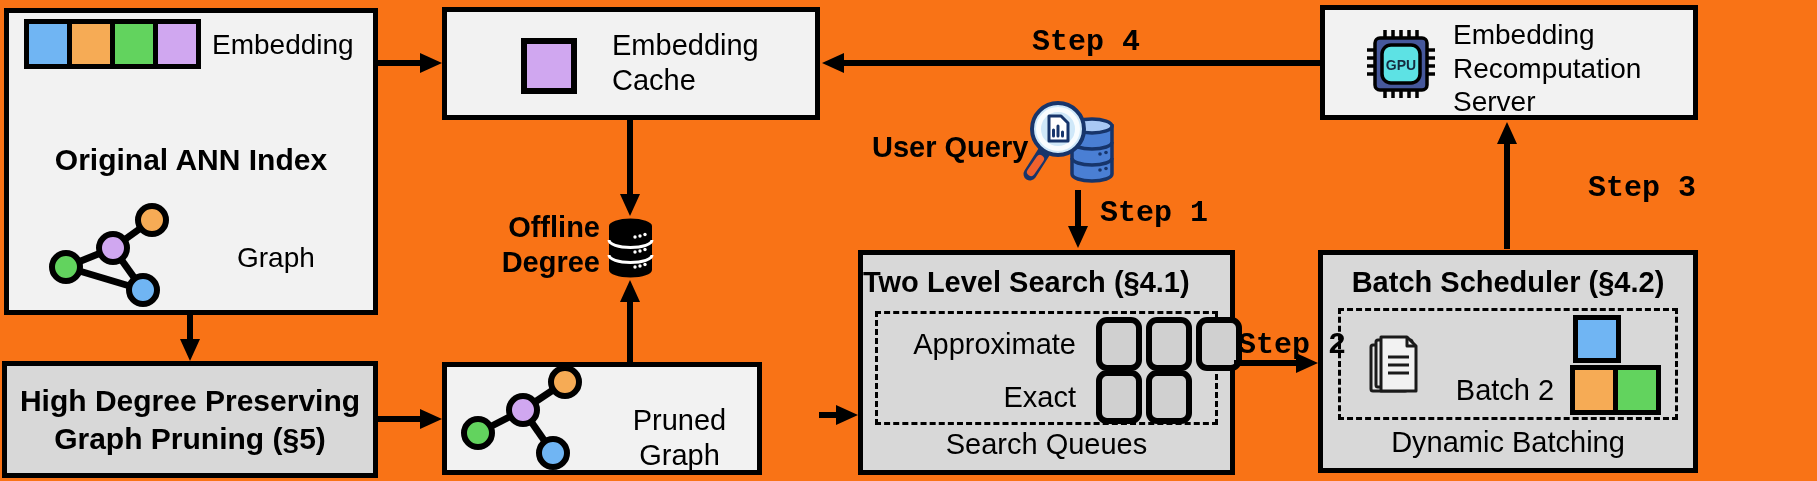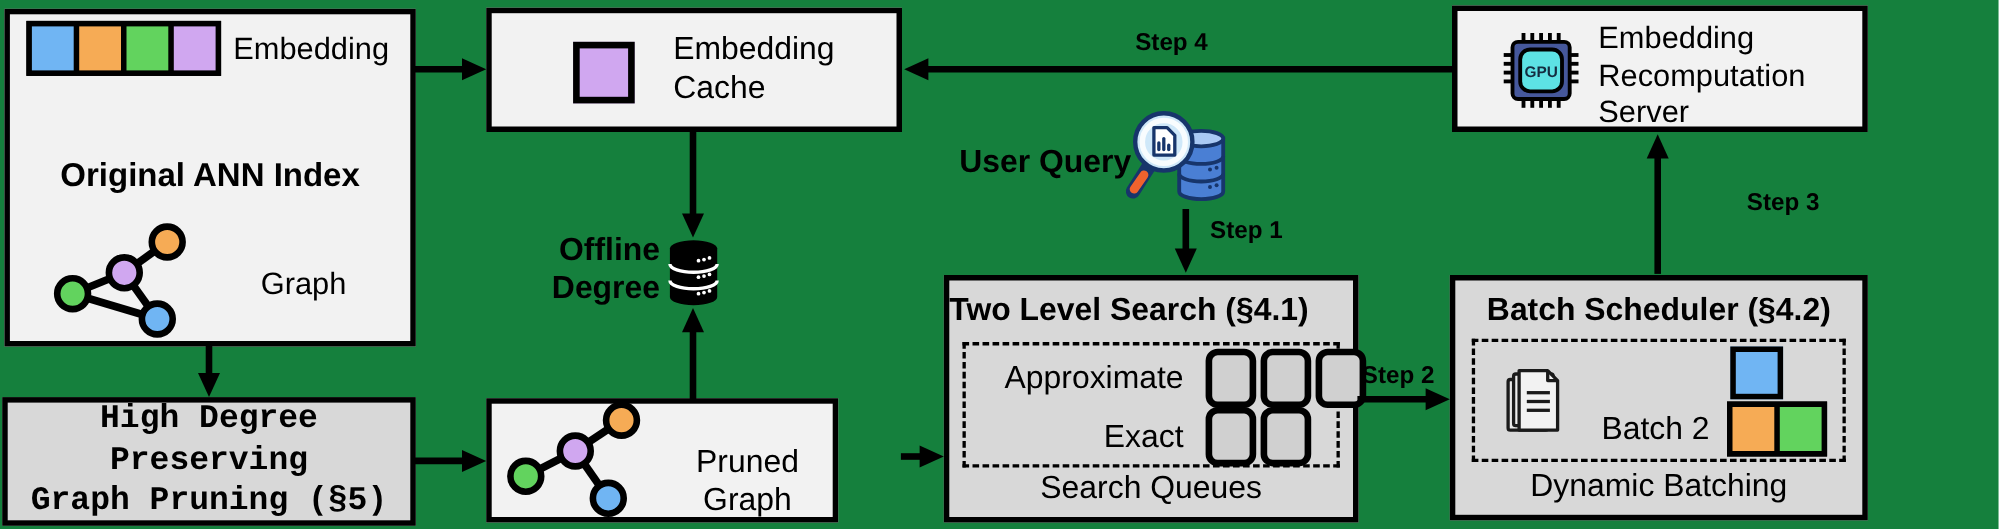--- a/index.html
+++ b/index.html
@@ -1,31 +1,31 @@
 <!DOCTYPE html>
 <html><head>
 <meta charset="utf-8">
 <style>
   html,body { margin:0; padding:0; background:#ffffff; }
   .canvas {
-    position:relative; width:1817px; height:481px; background:#15803d;
+    position:relative; width:1817px; height:481px; background:#f97316;
     font-family:"Liberation Sans", sans-serif; color:#000; overflow:hidden;
   }
   .box { position:absolute; box-sizing:border-box; border:5px solid #000; }
   .light { background:#f2f2f2; }
   .gray  { background:#d8d8d8; }
   .abs { position:absolute; }
   svg { overflow:visible; display:block; }
 
   
   .t-bold { font-weight:bold; }
   .t28 { font-size:28px; line-height:1.2; }
   .t29 { font-size:29px; line-height:1.2; }
   .t30 { font-size:30px; line-height:1.25; }
-  .t26 { font-size:22px; line-height:1.1; }
+  .t26 { font-size:30px; line-height:1.1;font-family:Liberation Mono, monospace; }
 
   
   .strip { display:flex; gap:5px; background:#000; border:5px solid #000; }
   .strip .cell { width:38px; height:40px; }
 
   
   .cache-square { width:44px; height:44px; border:6px solid #000; box-sizing:content-box; }
 
   
   .dashed { position:absolute; box-sizing:border-box; border:3px dashed #000; }
@@ -68,21 +68,21 @@
       <g stroke="#000" stroke-width="6">
         <circle cx="123" cy="22" r="14" fill="#f6ab55"></circle>
         <circle cx="84" cy="50" r="14" fill="#d0a7f0"></circle>
         <circle cx="37" cy="69" r="14" fill="#62d35e"></circle>
         <circle cx="114" cy="92" r="14" fill="#70b5f3"></circle>
       </g>
     </svg>
     <div class="abs t28" style="left:228px; top:228px;text-align:right;">Graph</div>
   </div>
 
-  <div class="box gray center-col t30 t-bold" style="left:2px; top:361px; width:376px; height:117px;font-family:Liberation Mono, monospace;">
+  <div class="box gray center-col t30 t-bold" style="left:2px; top:361px; width:376px; height:117px;">
     <div>High Degree Preserving</div>
     <div>Graph Pruning (§5)</div>
   </div>
 
   <div class="box light" style="left:442px; top:7px; width:378px; height:113px;">
     <div class="cache-square abs" style="left: 74px; top: 26px; background-color: rgb(208, 167, 240);"></div>
     <div class="abs t29" style="left:165px; top:16px;">
       <div>Embedding</div>
       <div>Cache</div>
     </div>

